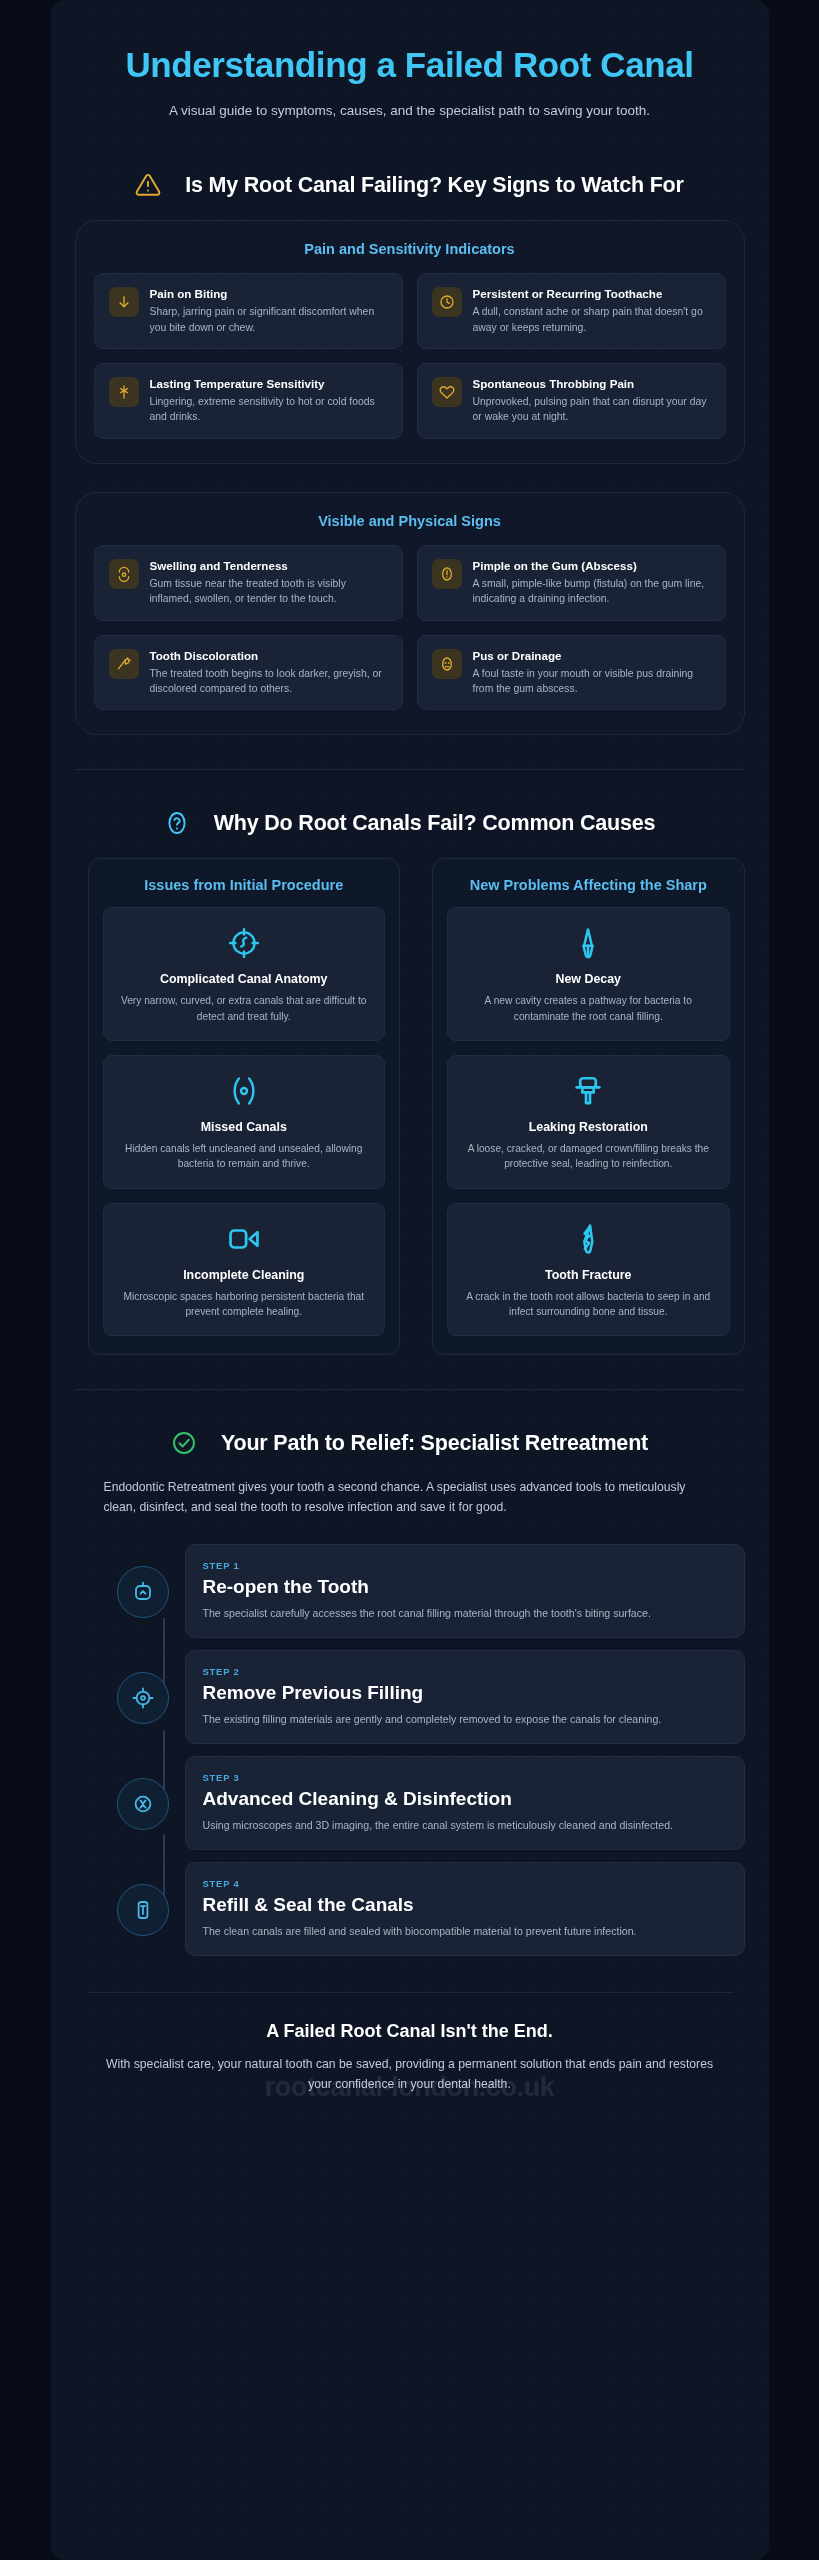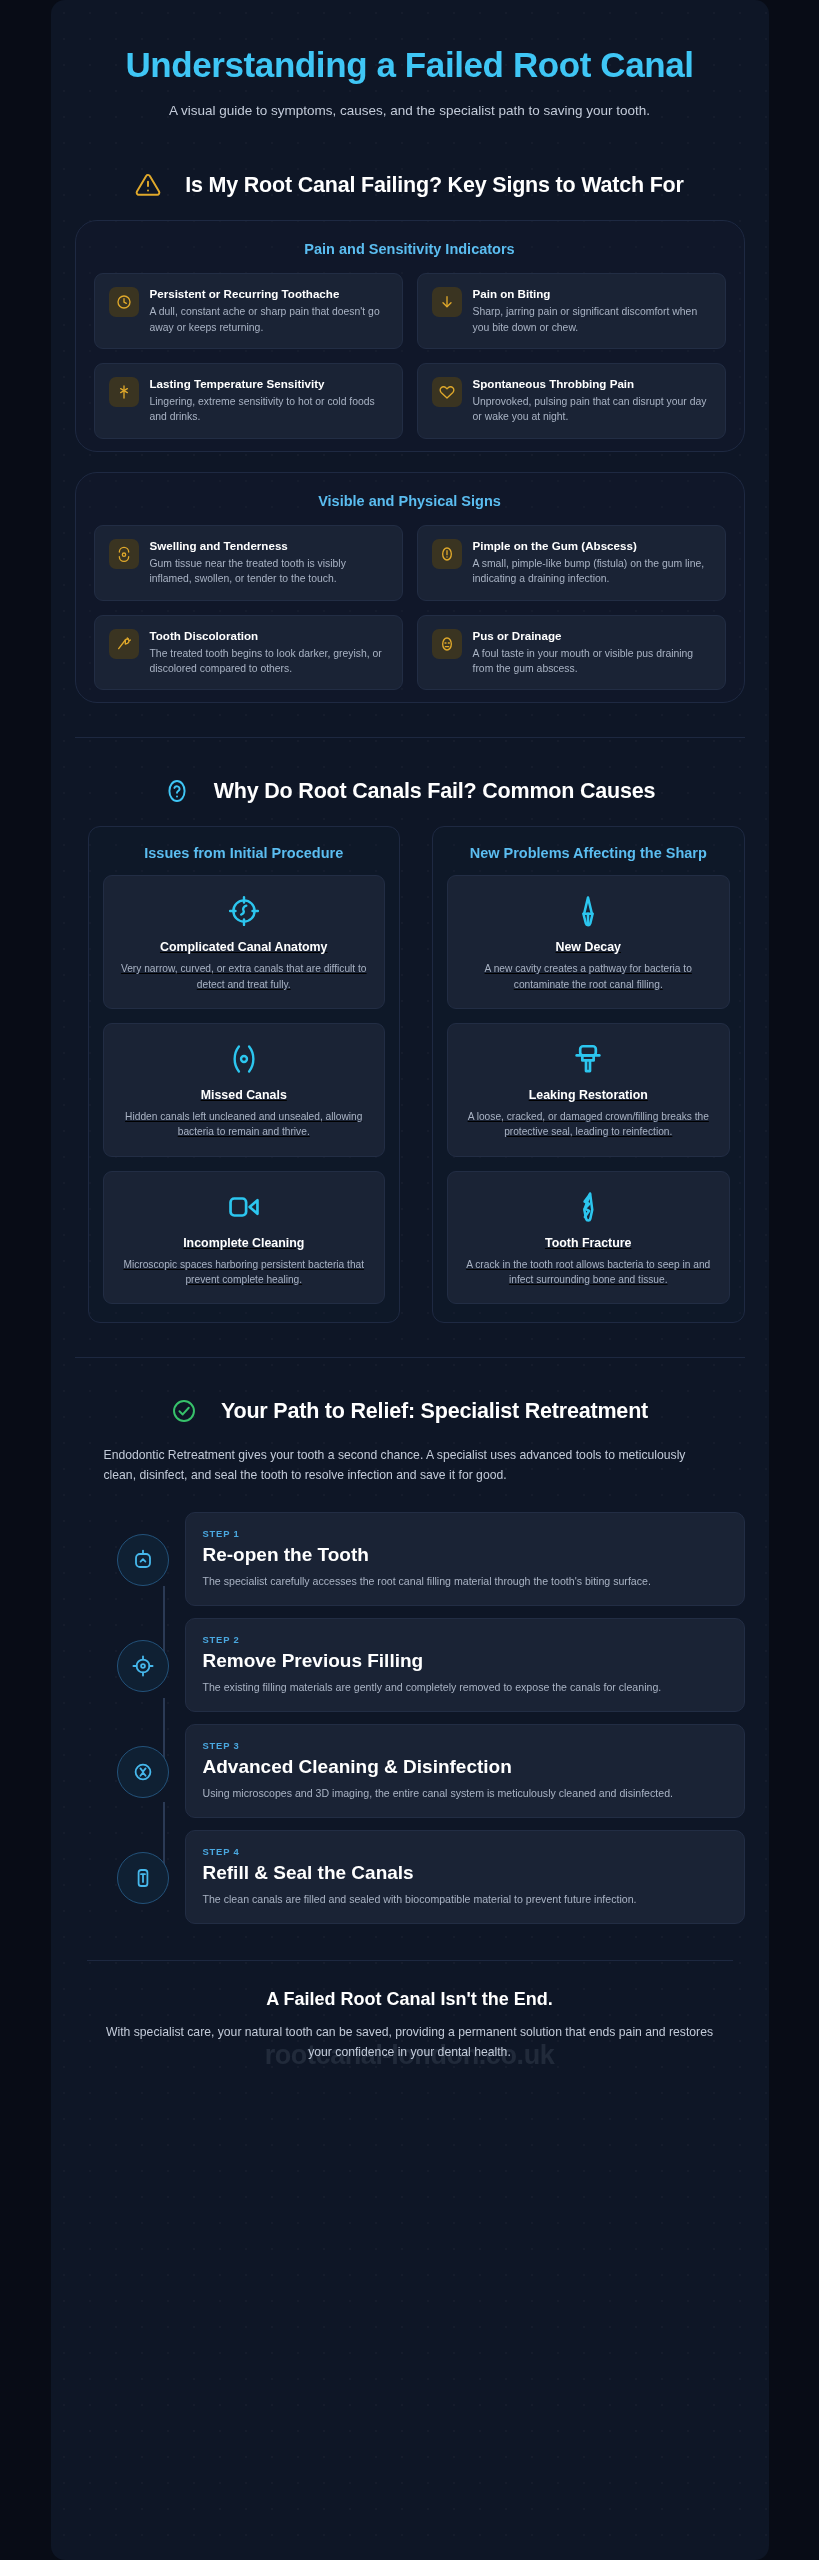--- a/index.html
+++ b/index.html
@@ -56,24 +56,24 @@
   .sec-head .glyph { flex: none; display: flex; }
   .sec-head h2 {
     font-size: 21.5px;
     font-weight: 700;
     color: #ffffff;
     letter-spacing: -0.2px;
   }
 
   
   .group {
-    margin: 0 24px 20px;
+    margin: 0 24px 28px;
     border: 1px solid #1e2942;
     border-radius: 22px;
-    padding: 20px 18px 12px;
+    padding: 20px 18px 24px;
     background: rgba(20,30,50,0.28);
   }
   .group-title {
     text-align: center;
     font-size: 14.5px;
     font-weight: 700;
     color: #5bbdf0;
     margin-bottom: 16px;
   }
   .grid2 {
@@ -131,21 +131,20 @@
     background: rgba(20,30,50,0.22);
   }
   .cause-col > .group-title { margin-bottom: 14px; }
   .cause-card {
     background: #1a2335;
     border: 1px solid #222d44;
     border-radius: 9px;
     padding: 18px 14px 16px;
     text-align: center;
     margin-bottom: 14px;
-    text-decoration: underline;
   }
   .cause-card:last-child { margin-bottom: 0; }
   .cause-card .ic { margin-bottom: 12px; display:flex; justify-content:center; }
   .cause-card h4 {
     font-size: 12.4px;
     font-weight: 700;
     color: #ffffff;
     margin-bottom: 7px;
   }
   .cause-card p {
@@ -265,40 +264,40 @@
       </svg>
     </span>
     <h2>Is My Root Canal Failing? Key Signs to Watch For</h2>
   </div>
 
   <div class="group">
     <div class="group-title">Pain and Sensitivity Indicators</div>
     <div class="grid2">
       <div class="sym-card">
         <span class="sym-ico">
+          <svg width="16" height="16" viewBox="0 0 24 24" fill="none" stroke="#e0a92b" stroke-width="2" stroke-linecap="round" stroke-linejoin="round">
+                <line x1="12" y1="4" x2="12" y2="19"></line>
+                <polyline points="6 13 12 19 18 13"></polyline>
+              </svg>
+        </span>
+        <div class="sym-txt">
+          <h4>Pain on Biting</h4>
+          <p>Sharp, jarring pain or significant discomfort when you bite down or chew.</p>
+        </div>
+      </div>
+      <div class="sym-card">
+        <span class="sym-ico">
           <svg width="16" height="16" viewBox="0 0 24 24" fill="none" stroke="#e0a92b" stroke-width="2" stroke-linecap="round">
                 <circle cx="12" cy="12" r="9"></circle>
                 <polyline points="12 7 12 12 15.5 14"></polyline>
               </svg>
         </span>
         <div class="sym-txt">
           <h4>Persistent or Recurring Toothache</h4>
           <p>A dull, constant ache or sharp pain that doesn't go away or keeps returning.</p>
-        </div>
-      </div>
-      <div class="sym-card">
-        <span class="sym-ico">
-          <svg width="16" height="16" viewBox="0 0 24 24" fill="none" stroke="#e0a92b" stroke-width="2" stroke-linecap="round" stroke-linejoin="round">
-                <line x1="12" y1="4" x2="12" y2="19"></line>
-                <polyline points="6 13 12 19 18 13"></polyline>
-              </svg>
-        </span>
-        <div class="sym-txt">
-          <h4>Pain on Biting</h4>
-          <p>Sharp, jarring pain or significant discomfort when you bite down or chew.</p>
         </div>
       </div>
       <div class="sym-card">
         <span class="sym-ico">
           <svg width="16" height="16" viewBox="0 0 24 24" fill="none" stroke="#e0a92b" stroke-width="2" stroke-linecap="round">
                 <line x1="12" y1="3" x2="12" y2="21"></line>
                 <line x1="7" y1="7" x2="17" y2="13"></line>
                 <line x1="17" y1="7" x2="7" y2="13"></line>
               </svg>
         </span>

